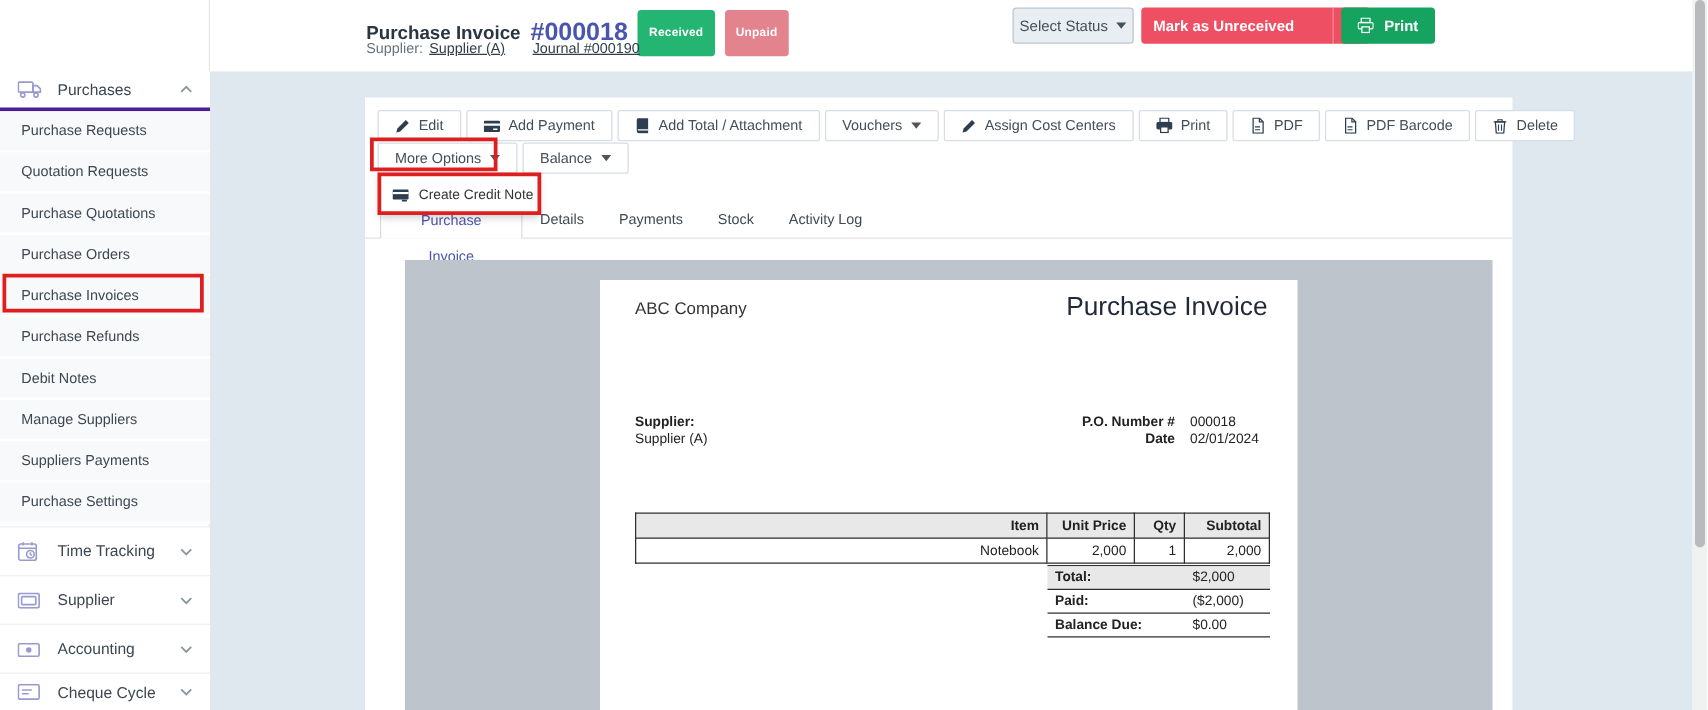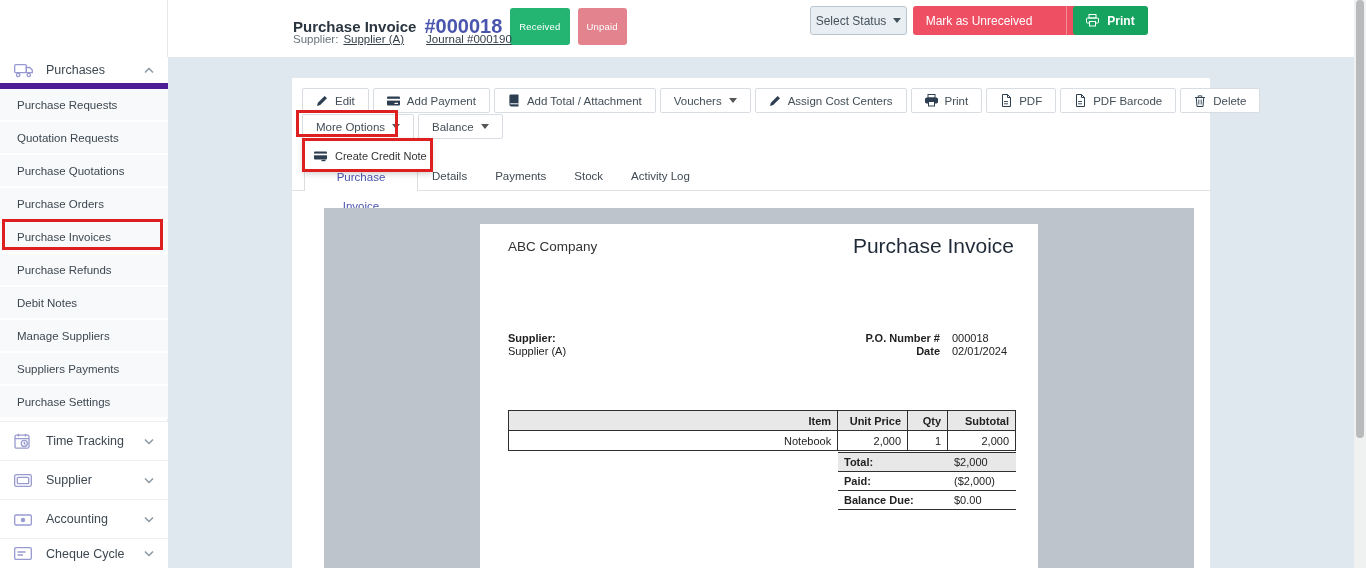--- a/index.html
+++ b/index.html
@@ -5,42 +5,42 @@
   * { margin:0; padding:0; box-sizing:border-box; }
   body { font-family:"Liberation Sans", sans-serif; background:#fff; }
   #app { position:relative; width:1366px; height:568px; overflow:hidden; background:#fff; }
   .abs { position:absolute; }
 
   
   #topbar { left:0; top:0; width:1354px; height:57px; background:#fff; z-index:5; }
   .title-row { left:293px; top:8px; display:flex; align-items:center; gap:8px; }
   .page-title { font-size:15px; font-weight:bold; color:#2a3540; }
   .doc-number { font-size:20px; font-weight:bold; color:#4a55ae; }
-  .badge { font-size:9.5px; font-weight:normal; color:#fff; padding:13px 9px; border-radius:3px; letter-spacing:.2px; }
+  .badge { font-size:9.5px; font-weight:bold; color:#fff; padding:13px 9px; border-radius:3px; letter-spacing:.2px; }
   .badge-received { background:#24b573; }
   .badge-unpaid { background:#e2838d; }
   .sub-row { left:293px; top:33px; display:flex; align-items:center; font-size:11.5px; color:#66727c; }
   .sub-row a { color:#323e48; text-decoration:underline; cursor:pointer; }
   .journal-link { margin-left:22px;text-align:right; }
   .supplier-link { margin-left:5px; }
 
   .top-btn { position:absolute; height:29px; border-radius:3px; display:flex; align-items:center; justify-content:center; font-size:12px; cursor:pointer; }
   #select-status { left:810px; top:6px; width:97px; background:#e9eef2; border:1px solid #b9c6d0; color:#44525c; }
-  #mark-unreceived { left:913px; top:6px; width:183px; background:#ef4f63; color:#fff; font-weight:normal; padding:0;gap:21px; }
+  #mark-unreceived { left:913px; top:6px; width:183px; background:#ef4f63; color:#fff; font-weight:bold; padding:0;gap:21px; }
   #mark-unreceived .main-part { flex:1; display:flex; align-items:center; justify-content:center; height:100%; }
   #mark-unreceived .caret-part { width:30px; height:100%; display:flex; align-items:center; justify-content:center; border-left:1px solid rgba(255,255,255,.35); }
   #print-top { left:1073px; top:6px; width:75px; background:#16a35f; color:#fff; font-weight:bold; gap:8px; }
   #nav-chevrons { left:1152px; top:6px; width:78px; height:29px; background:#edf1f3; border-radius:3px; display:flex; }
   #nav-chevrons .half { flex:1; display:flex; align-items:center; justify-content:center; cursor:pointer; }
   .chev-dark { color:#3e4a52; } .chev-light { color:#c4cbd0; }
   .caret { display:inline-block; width:0; height:0; border-left:4px solid transparent; border-right:4px solid transparent; border-top:5px solid currentColor; margin-left:7px; }
 
   
   #sidebar { left:0; top:0; width:168px; height:568px; background:#fff; border-right:1px solid #e5e8ea; z-index:6; }
-  #purchases-header { position:absolute; left:0; top:57px; width:168px; height:32px; display:flex; align-items:center; background:#fff; border-bottom:6px solid #4c1d95; cursor:pointer; }
+  #purchases-header { position:absolute; left:0; top:57px; width:168px; height:32px; display:flex; align-items:center; background:#fff; border-bottom:3px solid #4c1d95; cursor:pointer; }
   .side-icon { width:20px; margin-left:14px; margin-right:12px; color:#989ad0; display:flex; align-items:center; }
   .side-label { font-size:12.5px; color:#3d4751; font-weight:500; flex:1; }
   .side-chev { margin-right:14px; color:#8a97a1; display:flex; }
   #side-items { position:absolute; left:0; top:89px; width:168px; }
   .side-item { height:33px; background:#f8f9fa; border-bottom:2px solid #ffffff; display:flex; align-items:center; padding-left:17px; font-size:11.5px; color:#3d4751; cursor:pointer; }
   .side-section { position:absolute; left:0; width:168px; height:39px; background:#fff; border-top:1px solid #edf0f2; display:flex; align-items:center; cursor:pointer; }
 
   
   #content-bg { left:168px; top:57px; width:1186px; height:511px; background:#dfe7ef; }
   #card { left:292px; top:78px; width:918px; height:490px; background:#fff; }

